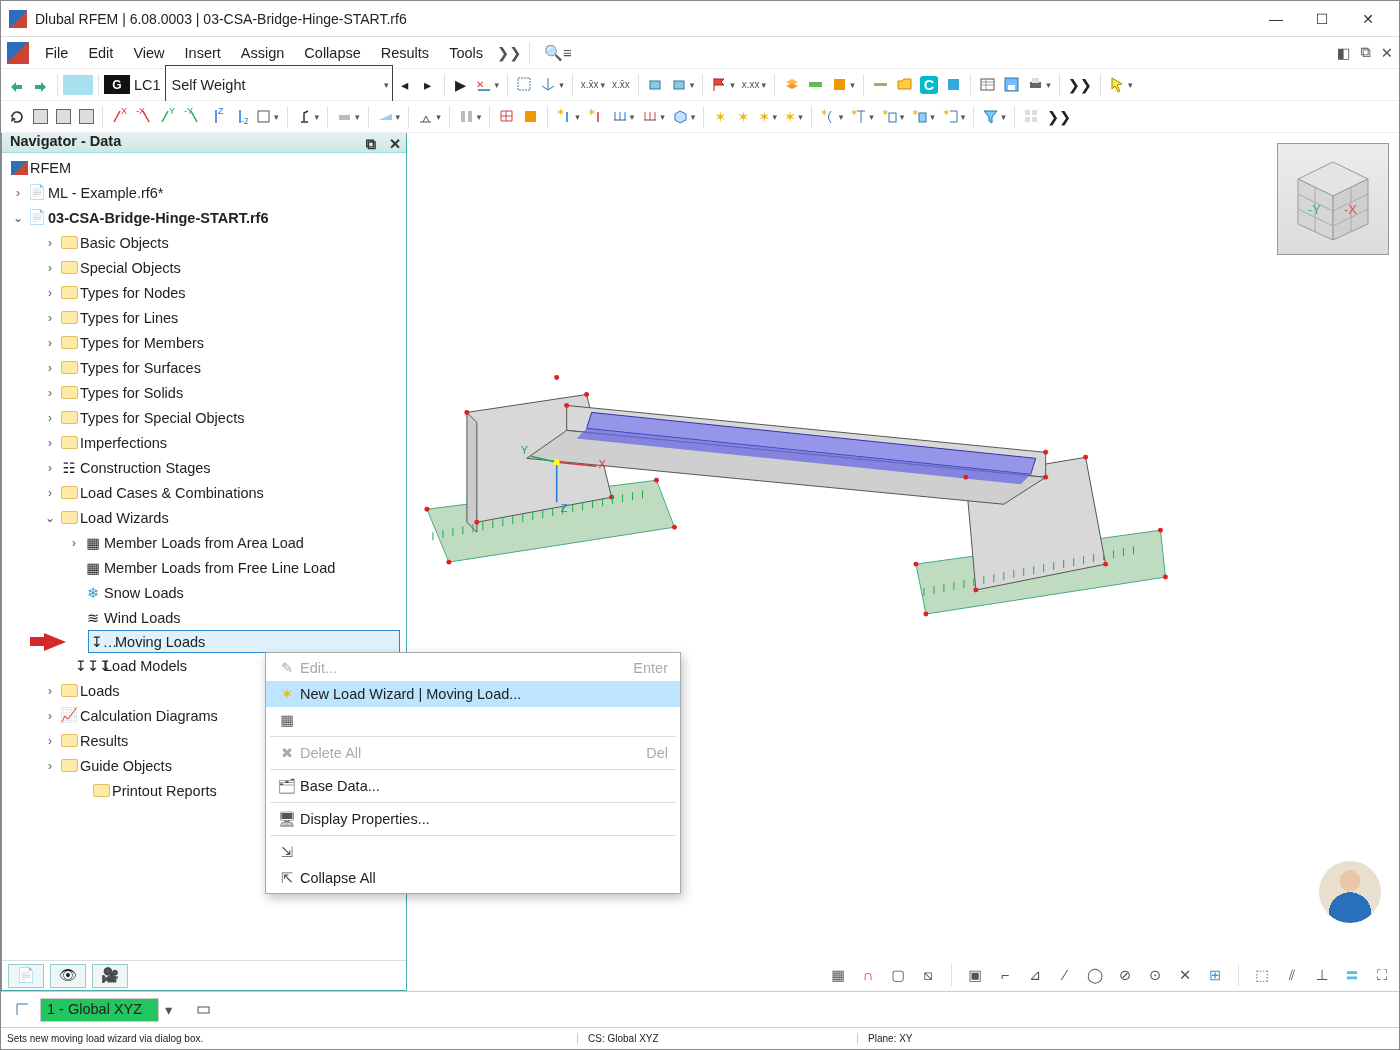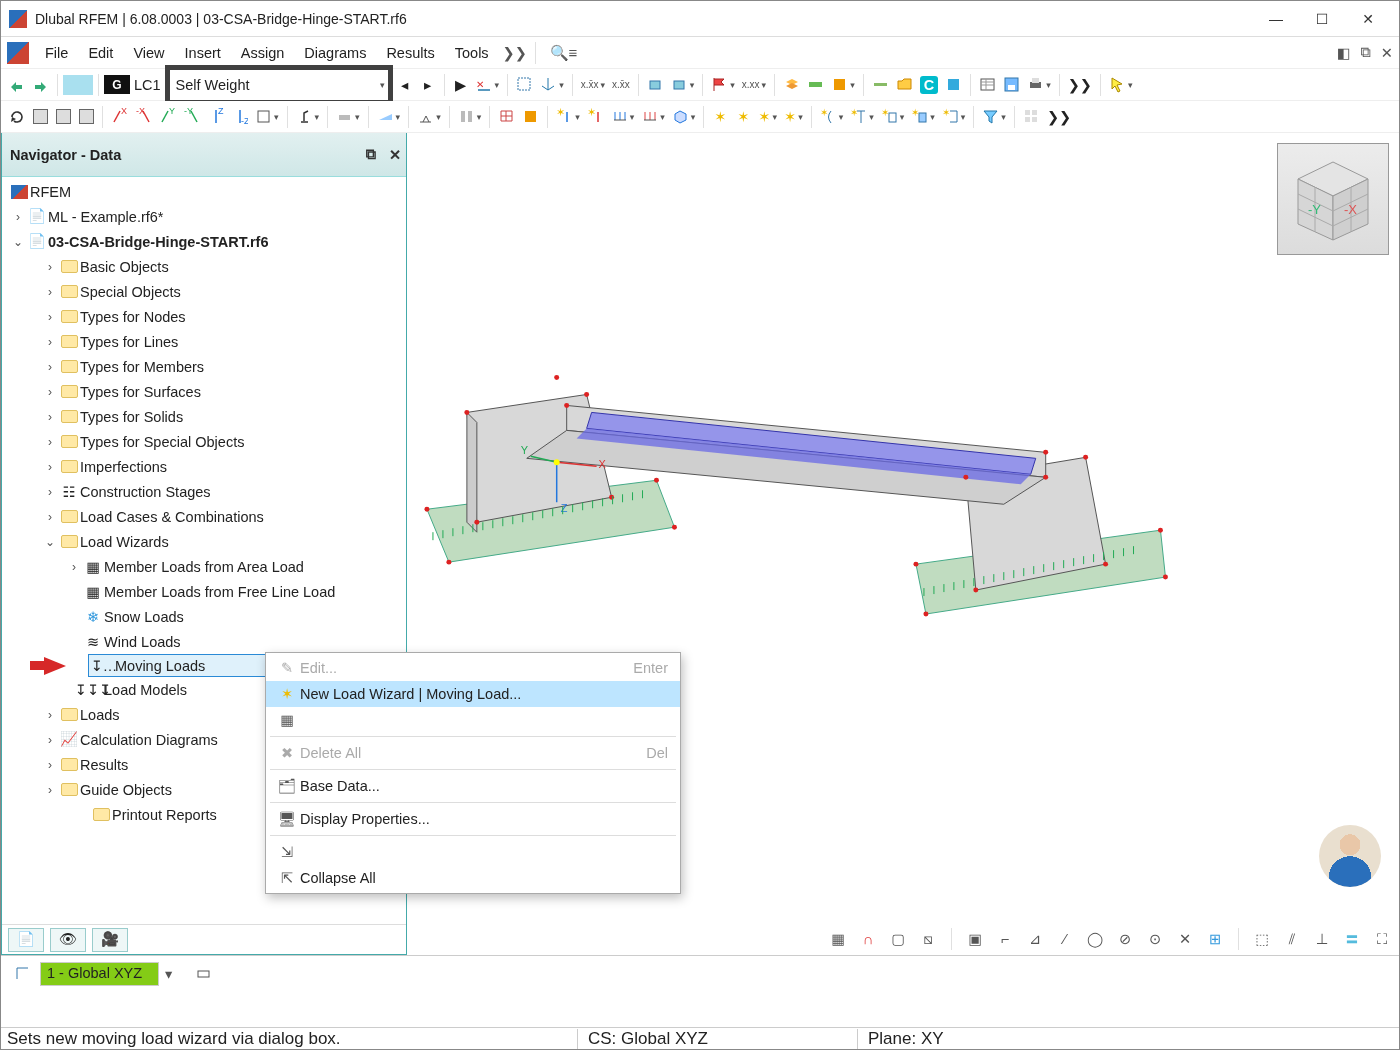--- a/index.html
+++ b/index.html
@@ -26,21 +26,21 @@
   .menubar .search-btn{margin-left:6px;padding:2px 4px;color:#555;font-size:15px;position:relative;}
   .menubar .endcluster{margin-left:auto;display:flex;align-items:center;gap:10px;margin-right:6px;color:#555;}
   .toolbar{height:32px;display:flex;align-items:center;gap:1px;padding:3px 4px;background:#fff;border-bottom:1px solid #eee;}
   .tbtn{min-width:22px;height:22px;display:inline-flex;align-items:center;justify-content:center;padding:0 3px;}
   .tbtn .dd{font-size:9px;color:#555;margin-left:2px;}
   .sep{width:1px;height:22px;background:#e0e0e0;margin:0 4px;}
   .sq{width:15px;height:15px;border:1px solid #666;}
   .letterbox{display:inline-flex;align-items:center;justify-content:center;width:26px;height:19px;background:#111;color:#fff;font-size:12px;font-weight:bold;}
   .content-row{flex:1;display:flex;min-height:0;}
   .navigator{width:406px;border:1px solid #4aa;border-top:none;display:flex;flex-direction:column;background:#fff;}
-  .nav-title{height:44px;display:flex;align-items:center;padding-left:8px;background:linear-gradient(#e2f0f0,#cfe7e7);border-bottom:1px solid #9dd;font-weight:600;}
+  .nav-title{height:20px;display:flex;padding-left:8px;background:linear-gradient(#e2f0f0,#cfe7e7);border-bottom:1px solid #9dd;font-weight:600;}
   .nav-title .nbtn{width:22px;height:22px;display:flex;align-items:center;justify-content:center;margin-left:2px;color:#333;}
   .tree{flex:1;overflow:auto;padding:2px 0 4px 0;}
   .node{display:flex;align-items:center;height:25px;padding-left:6px;white-space:nowrap;}
   .node .tw{width:16px;text-align:center;color:#555;font-size:12px;}
   .node .ico{width:22px;display:flex;align-items:center;justify-content:center;}
   .folder{width:17px;height:13px;background:#ffe9a6;border:1px solid #e0c060;border-radius:2px;}
   .node.sel{background:#dff1fb;border:1px solid #2a8ad6;margin:0 6px 0 86px;height:23px;padding-left:4px;}
   .arrow-marker{position:relative;}
   .arrow-marker::before{content:"";position:absolute;left:42px;top:3px;width:0;height:0;border-top:9px solid transparent;border-bottom:9px solid transparent;border-left:22px solid #d62828;}
   .arrow-marker::after{content:"";position:absolute;left:28px;top:7px;width:20px;height:9px;background:#d62828;}
@@ -54,22 +54,22 @@
   .ctx .ci .cicon{width:26px;display:flex;align-items:center;justify-content:center;color:#555;}
   .ctx .ci .clabel{flex:1;}
   .ctx .ci .chint{color:#888;}
   .ctx .ci.dis .clabel,.ctx .ci.dis .cicon,.ctx .ci.dis .chint{color:#aaa;}
   .ctx .ci.hov{background:#bde5ff;}
   .ctx .csep{height:1px;background:#ddd;margin:3px 4px;}
   .nav-bottom-tabs{height:30px;display:flex;align-items:center;gap:6px;padding:0 6px;border-top:1px solid #ddd;}
   .nav-bottom-tabs .tab{width:36px;height:24px;display:flex;align-items:center;justify-content:center;border:1px solid #9cc;background:#eef7f7;}
   .statusbar{height:36px;display:flex;align-items:center;border-top:1px solid #ccc;}
   .statusbar .chunk{padding:0 10px;display:flex;align-items:center;gap:6px;height:100%;}
-  .statusbar .cs-select{border:1px solid #ccc;height:24px;padding:2px 16px 2px 6px;background:#84cc16;}
-  .status2{height:22px;border-top:1px solid #ccc;display:flex;align-items:center;font-size:17px;padding:8px 6px;margin-top:36px;}
+  .statusbar .cs-select{border:1px solid #ccc;height:24px;padding:2px 16px 2px 6px;background:#22c55e;}
+  .status2{height:22px;border-top:1px solid #ccc;display:flex;align-items:center;font-size:10px;padding:8px 6px;}
   .status2 .cell{padding:0 10px;border-left:1px solid #ccc;}
   .icon-toolbar{position:absolute;bottom:0;right:6px;height:32px;display:flex;align-items:center;gap:8px;}
   .icon-toolbar .ib{width:22px;height:22px;display:flex;align-items:center;justify-content:center;color:#555;}
   svg.ic{width:17px;height:17px;}
 </style>
 </head>
 <body>
 
 <div class="window">
 
@@ -82,21 +82,21 @@
     <div class="win-btn">✕</div>
   </div>
 
   <div class="menubar">
     <div class="mini-icon"></div>
     <div class="mitem">File</div>
     <div class="mitem">Edit</div>
     <div class="mitem">View</div>
     <div class="mitem">Insert</div>
     <div class="mitem">Assign</div>
-    <div class="mitem">Diagrams</div>
+    <div class="mitem">Collapse</div>
     <div class="mitem">Results</div>
     <div class="mitem">Tools</div>
     <div class="dots">❯❯</div>
     <div class="sep"></div>
     <div class="search-btn">🔍≡</div>
     <div class="endcluster">
       <span>◧</span>
       <span>⧉</span>
       <span>✕</span>
     </div>
@@ -111,21 +111,21 @@
     <span class="tbtn">
         <svg class="ic">
           <path d="M14 11 L9 6 L9 9 L3 9 L3 13 L9 13 L9 16 Z" fill="#3a7"></path>
         </svg>
       </span>
     <span class="sep"></span>
     <span class="tbtn" style="width:30px;height:20px;background:#a9e0ef"></span>
     <span class="sep"></span>
     <span class="letterbox">G</span>
     <span class="tbtn" style="min-width:32px">LC1</span>
-    <span class="tbtn" style="min-width:228px;border:5px solid #404040;justify-content:flex-start;padding-left:6px;height:40px">
+    <span class="tbtn" style="min-width:228px;border:1px solid #404040;justify-content:flex-start;padding-left:6px;height:40px">
         <span>Self Weight</span>
         <span class="dd" style="margin-left:auto">▾</span>
       </span>
     <span class="tbtn">◂</span>
     <span class="tbtn">▸</span>
     <span class="sep"></span>
     <span class="tbtn">▶</span>
     <span class="tbtn">
         <svg class="ic">
           <text x="0" y="12" font-size="10" fill="#d33">✕</text>

